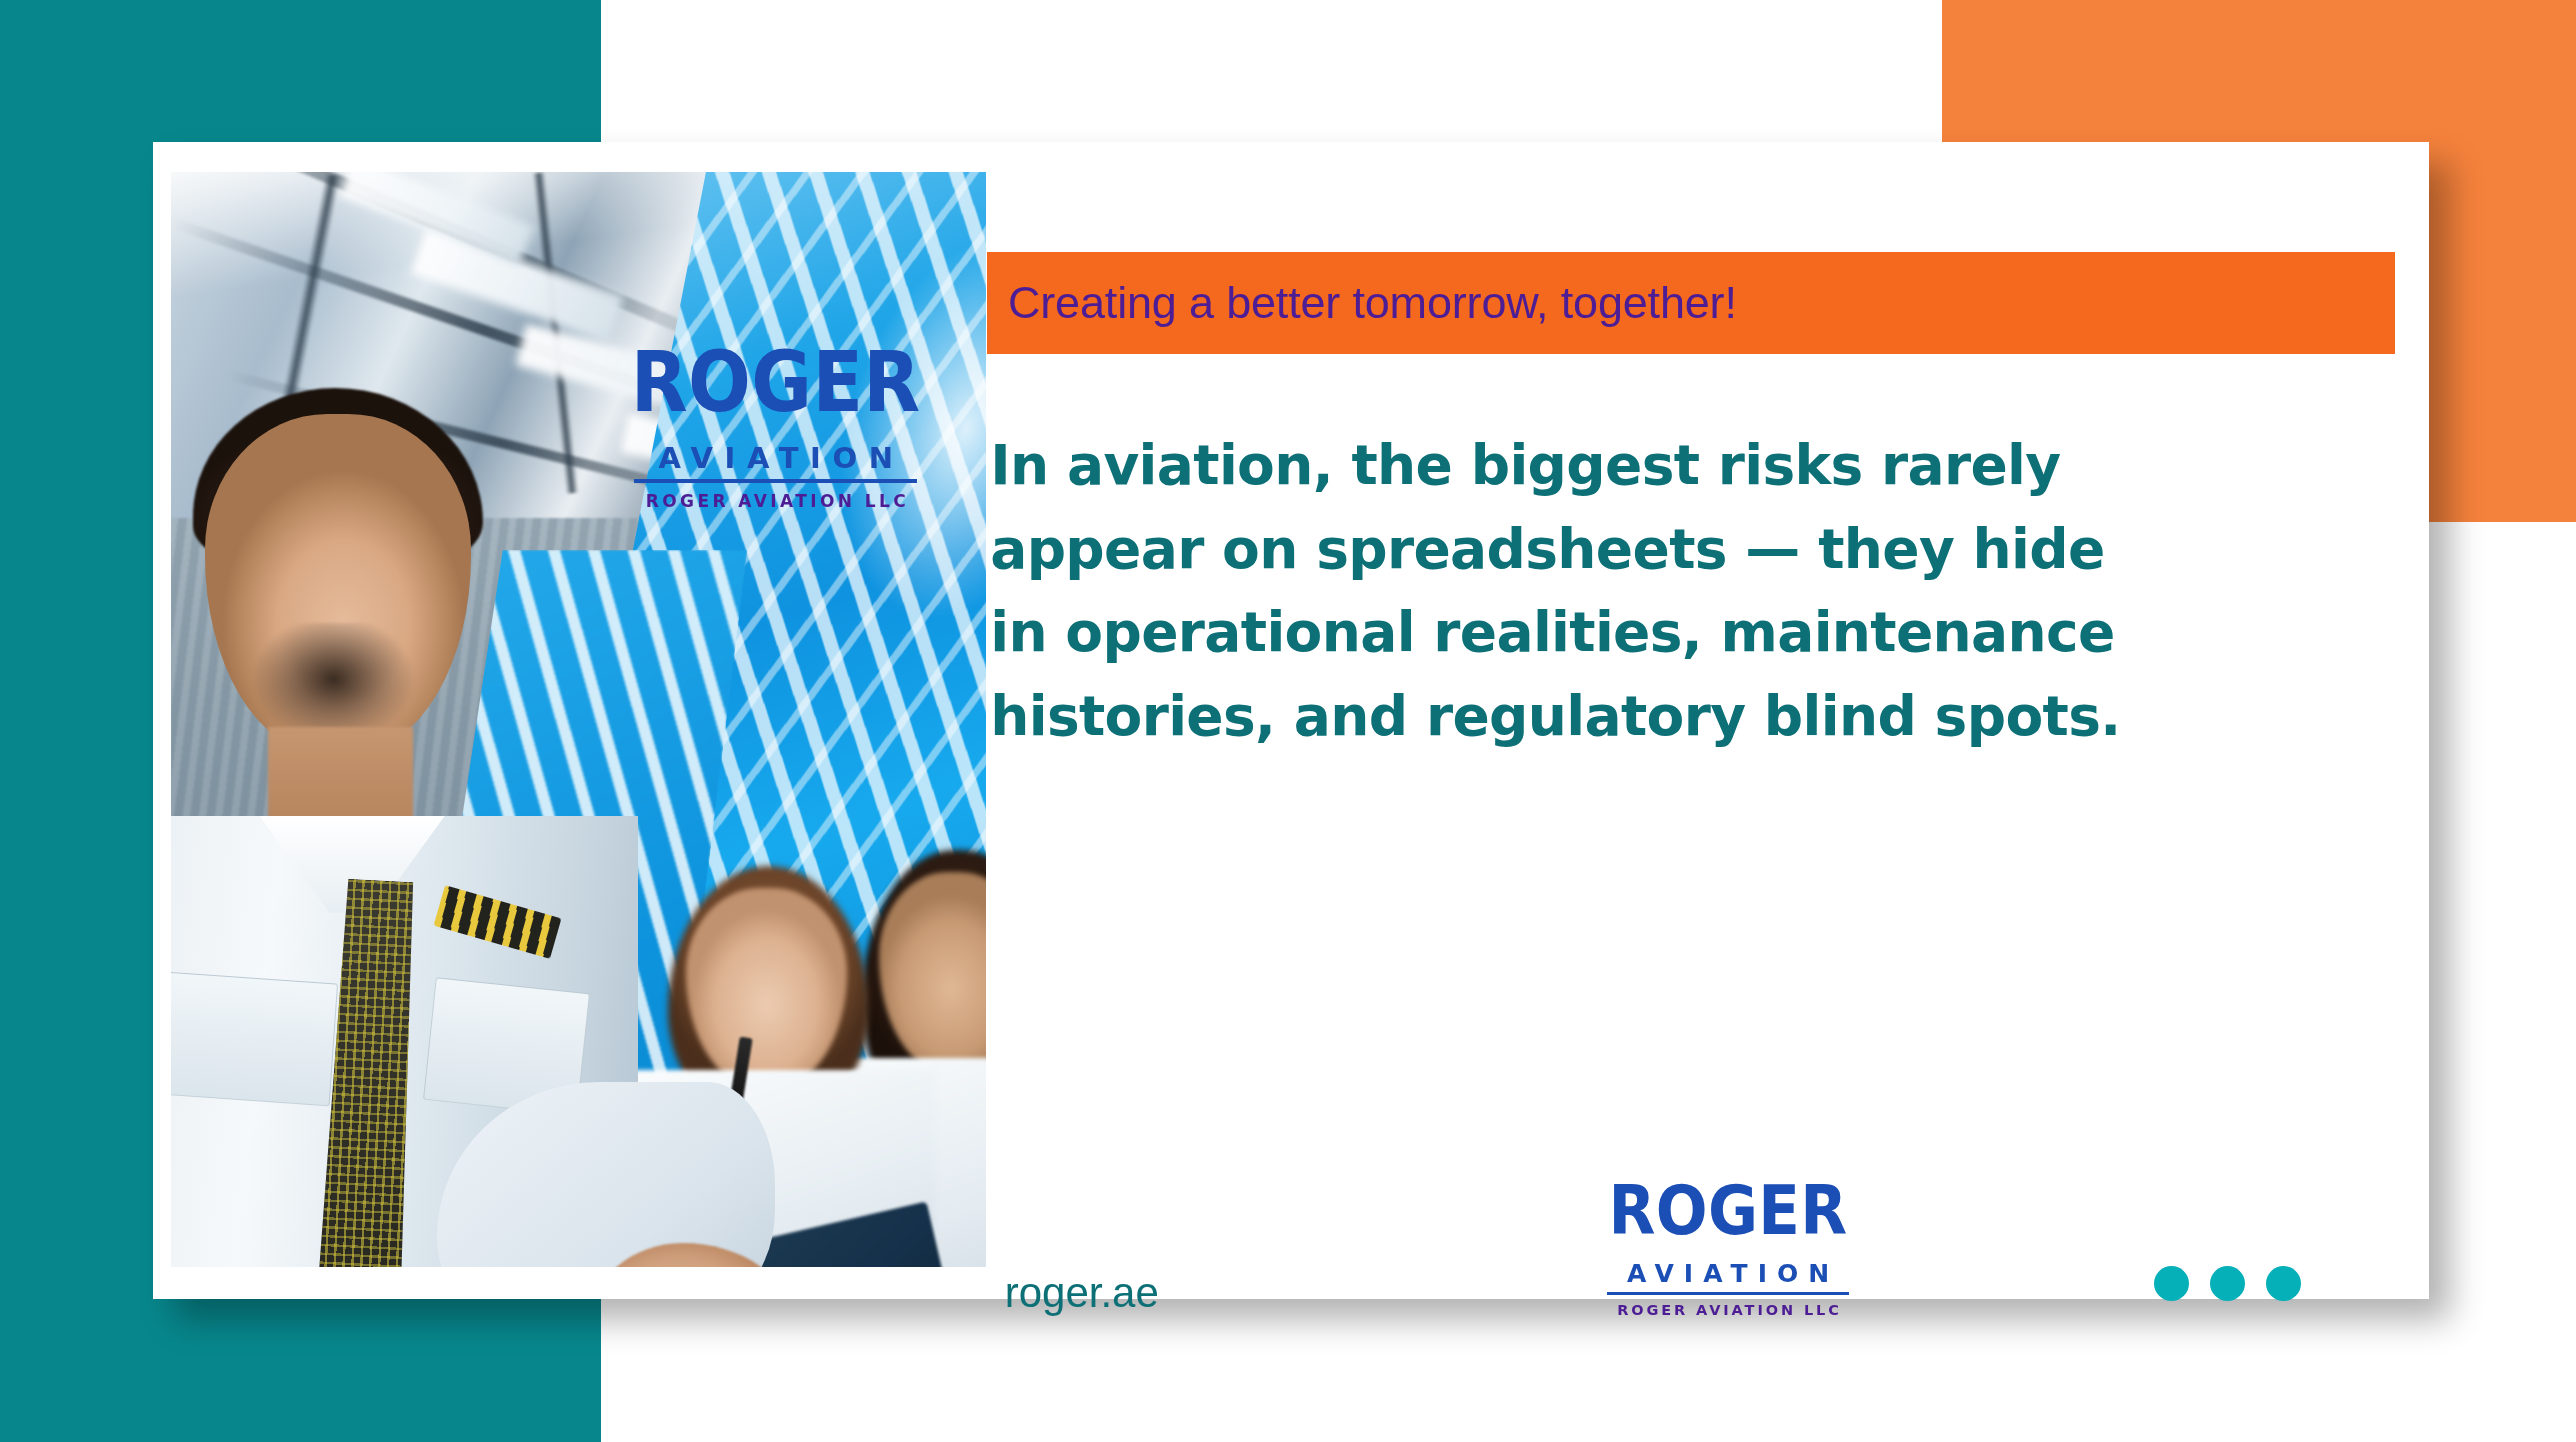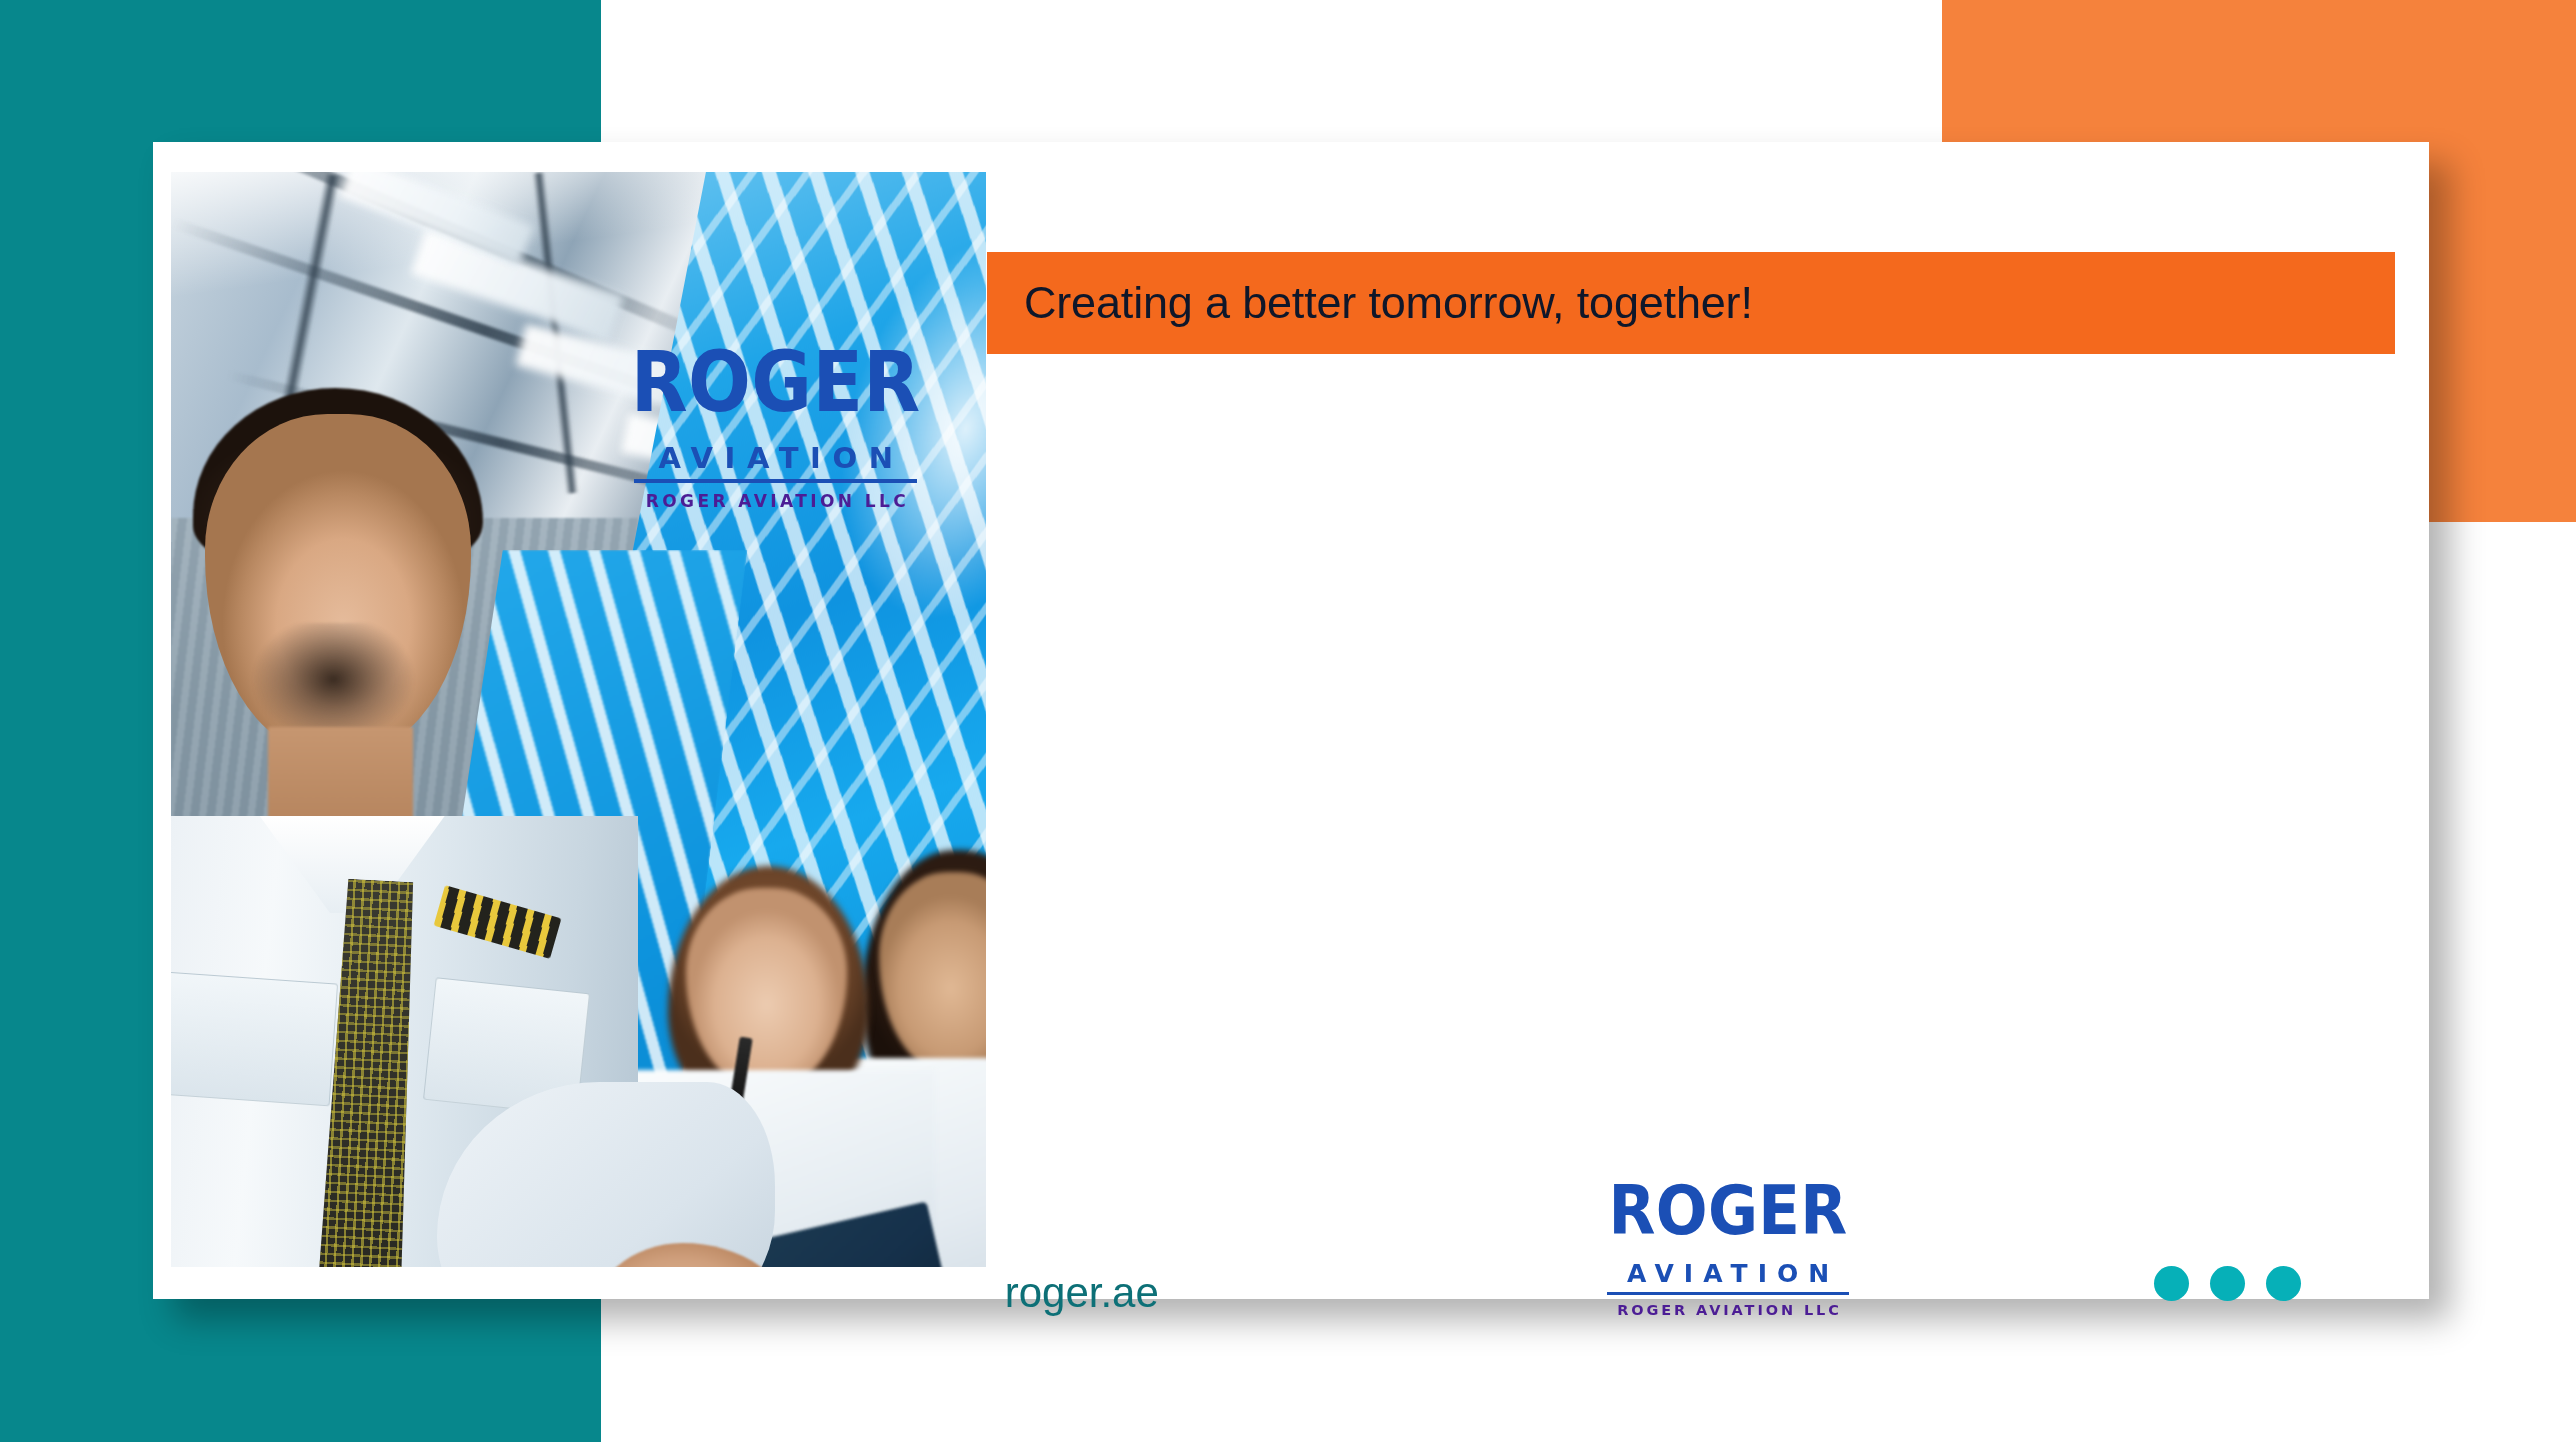--- a/index.html
+++ b/index.html
@@ -296,25 +296,25 @@
   }
 
   .tagline-banner {
     position: absolute;
     left: 0px; top: 110px;
     width: 1408px; height: 102px;
     background: #f4691d;
     display: flex; align-items: center;
   }
   .tagline-text {
-    color: #0f172a;
+    color: #4c1d95;
     font-size: 45px;
     font-weight: 400;
     letter-spacing: -0.004em;
-    padding-left: 37px;
+    padding-left: 21px;
     font-family: "Liberation Sans", sans-serif;
   }
 
   .headline {
     position: absolute;
     left: 3.2px; top: 282px;
     width: 1417px;
     color: #0d7077;
     font-family: "DejaVu Sans", sans-serif;
     font-weight: 700;
@@ -410,20 +410,26 @@
       <div class="logo-llc">ROGER AVIATION LLC</div>
     </div>
   </div>
 
   <div class="content">
 
     <div class="tagline-banner">
       <div class="tagline-text">Creating a better tomorrow, together!</div>
     </div>
 
+    <div class="headline">
+      <span>In aviation, the biggest risks rarely</span>
+      <span>appear on spreadsheets — they hide</span>
+      <span>in operational realities, maintenance</span>
+      <span class="lastline">histories, and regulatory blind spots.</span>
+    </div>
 
     <div class="footer-url">roger.ae</div>
 
     <div class="footer-logo">
       <div class="logo-roger">ROGER</div>
       <div class="logo-aviation">AVIATION</div>
       <div class="logo-rule"></div>
       <div class="logo-llc">ROGER AVIATION LLC</div>
     </div>
 

